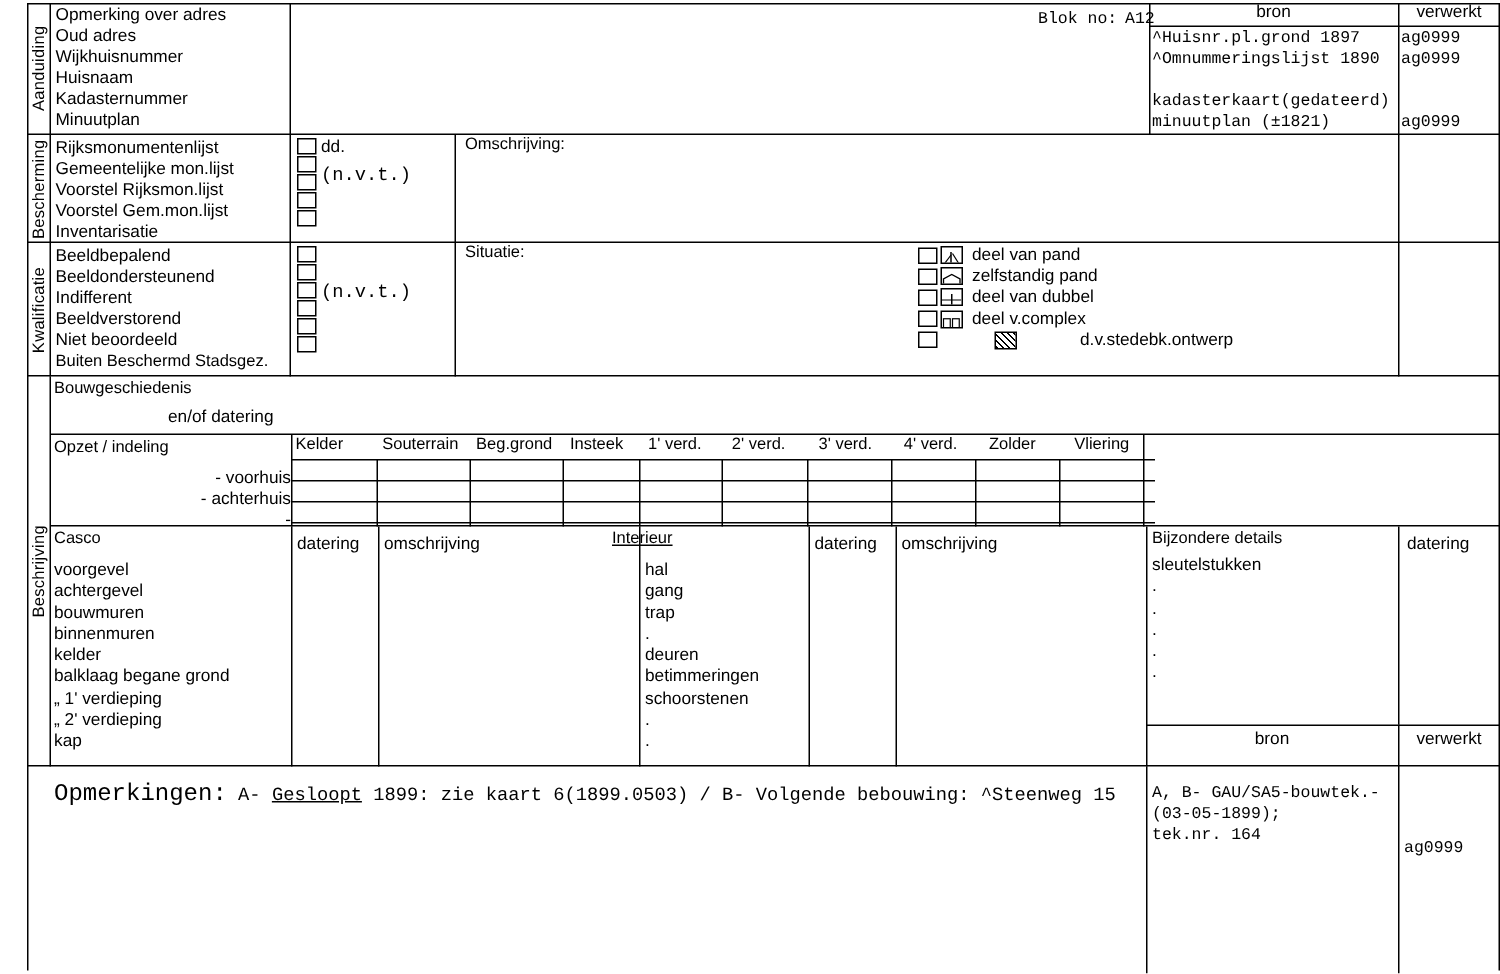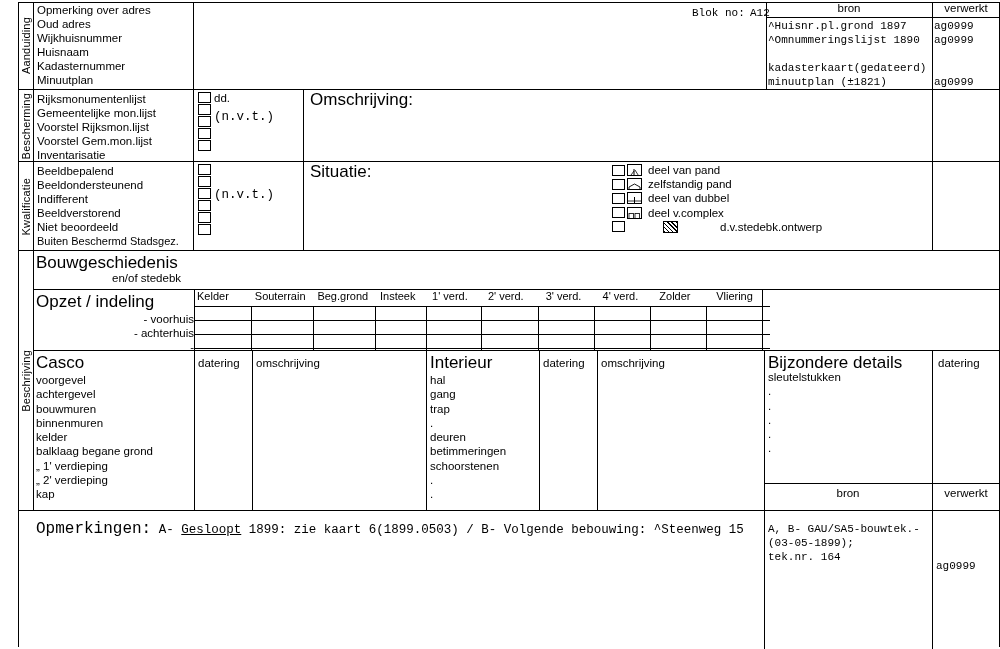--- a/index.html
+++ b/index.html
@@ -10,21 +10,21 @@
   .bt{border-top:1px solid #000;}
   .bb{border-bottom:1px solid #000;}
   .bl{border-left:1px solid #000;}
   .br{border-right:1px solid #000;}
   .lbl{font-size:11.5px;line-height:14px;}
   .mono{font-family:"Liberation Mono",monospace;font-size:12.5px;line-height:15px;}
   .mono11{font-family:"Liberation Mono",monospace;font-size:11px;line-height:14px;}
   .vert{writing-mode:vertical-rl;transform:rotate(180deg);text-align:center;font-size:11px;letter-spacing:0.2px;}
   .rowlbl{font-size:11.5px;line-height:14.1px;padding-left:3px;}
   .hdr{font-size:11.5px;}
-  .big{font-size:17px;}
+  .big{font-size:11px;}
   .chk{width:13px;height:11px;border:1px solid #000;box-sizing:border-box;background:#fff;}
   .smallicon{width:15px;height:12px;border:1px solid #000;box-sizing:border-box;position:relative;overflow:hidden;}
   .tick{font-size:11px;}
 </style>
 </head>
 <body>
 
 <div class="sheet">
 
   <div class="bx b" style="left:18px;top:2px;width:982px;height:645px;border-bottom:none;"></div>
@@ -163,21 +163,21 @@
   </div>
 
   <div class="bx bb" style="left:18px;top:162px;width:982px;height:89px;"></div>
 
   <div class="bx" style="left:18px;top:251px;width:16px;height:260px;display:flex;align-items:center;justify-content:center;">
     <span class="vert">Beschrijving</span>
   </div>
   <div class="bx br" style="left:18px;top:251px;width:16px;height:260px;"></div>
 
   <div class="bx big" style="left:36px;top:253px;">Bouwgeschiedenis</div>
-  <div class="bx lbl" style="left:112px;top:271px;">en/of stedebk</div>
+  <div class="bx lbl" style="left:112px;top:271px;">en/of datering</div>
   <div class="bx bb" style="left:34px;top:251px;width:966px;height:39px;"></div>
 
   <div class="bx big" style="left:36px;top:292px;">Opzet / indeling</div>
   <div class="bx lbl" style="left:110px;top:312px;width:84px;text-align:right;">- voorhuis</div>
   <div class="bx lbl" style="left:110px;top:326px;width:84px;text-align:right;">- achterhuis</div>
   <div class="bx lbl" style="left:110px;top:340px;width:84px;text-align:right;">-</div>
 
   <div class="bx" style="left:194px;top:290px;width:576px;height:61px;">
     <div style="display:flex;height:16px;">
       <div class="tick" style="width:57px;padding-left:3px;">Kelder</div>
@@ -207,21 +207,21 @@
   <div class="bx bl" style="left:594px;top:306px;width:1px;height:45px;"></div>
   <div class="bx bl" style="left:650px;top:306px;width:1px;height:45px;"></div>
   <div class="bx bl" style="left:706px;top:306px;width:1px;height:45px;"></div>
   <div class="bx bl" style="left:762px;top:290px;width:1px;height:61px;"></div>
   <div class="bx bb" style="left:34px;top:290px;width:966px;height:61px;"></div>
 
   <div class="bx big" style="left:36px;top:353px;">Casco</div>
   <div class="bx lbl" style="left:198px;top:356px;">datering</div>
   <div class="bx lbl" style="left:256px;top:356px;">omschrijving</div>
 
-  <div class="bx big" style="left:430px;top:353px;">Interieur</div>
+  <div class="bx big" style="left:408px;top:353px;text-decoration:underline;">Interieur</div>
   <div class="bx lbl" style="left:543px;top:356px;">datering</div>
   <div class="bx lbl" style="left:601px;top:356px;">omschrijving</div>
 
   <div class="bx big" style="left:768px;top:353px;">Bijzondere details</div>
   <div class="bx lbl" style="left:938px;top:356px;">datering</div>
 
   <div class="bx" style="left:36px;top:373px;width:158px;height:130px;">
     <div class="lbl" style="height:14.3px;">voorgevel</div>
     <div class="lbl" style="height:14.3px;">achtergevel</div>
     <div class="lbl" style="height:14.3px;">bouwmuren</div>

